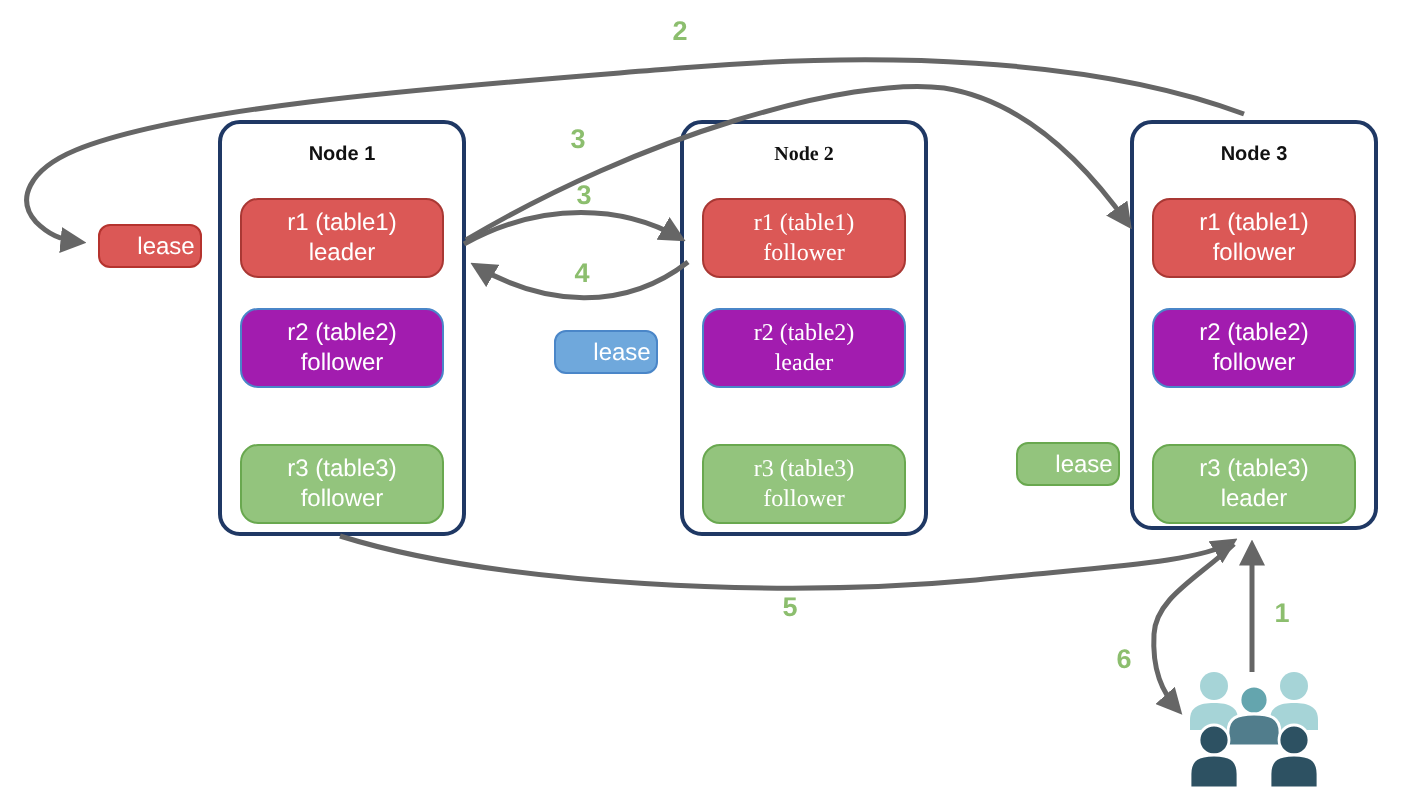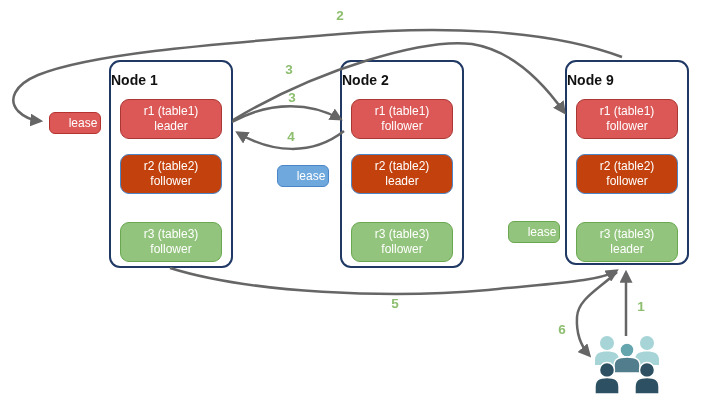--- a/index.html
+++ b/index.html
@@ -5,31 +5,31 @@
   html,body{margin:0;padding:0;background:#fff;}
   #stage{
     position:relative;width:704px;height:405px;background:#ffffff;
     font-family:"Liberation Sans",sans-serif;overflow:hidden;
   }
   .node{
     position:absolute;width:124px;height:208px;background:#fff;
     border:2px solid #1F3864;border-radius:11px;box-sizing:border-box;
   }
   .node-title{
-    font-weight:bold;font-size:14px;color:#111;
+    text-align:center;font-weight:bold;font-size:10px;color:#111;
     margin-top:10px;
   }
   .rep{
     position:absolute;left:9px;width:102px;height:40px;border-radius:9px;
     color:#fff;display:flex;flex-direction:column;align-items:center;
     justify-content:center;font-size:12px;line-height:15px;box-sizing:border-box;
     text-align:center;
   }
   .rep.red{background:#DB5856;border:1.5px solid #A93834;}
-  .rep.blue{background:#c2410c;border:1.5px solid #4A86C8;}
+  .rep.blue{background:#a21caf;border:1.5px solid #4A86C8;}
   .rep.green{background:#93C47D;border:1.5px solid #69A84F;}
   .rep.pos1{top:37px}.rep.pos2{top:92px}.rep.pos3{top:160px}
   .lease{
     position:absolute;width:52px;height:22px;border-radius:6px;color:#fff;
     font-size:12px;display:flex;align-items:center;justify-content:center;
     box-sizing:border-box;
     padding-left:16px;
   }
   .lease.red{background:#DB5856;border:1.5px solid #B5332E;}
   .lease.blue{background:#6FA8DC;border:1.5px solid #4A86C8;}
@@ -55,38 +55,38 @@
     <div class="rep blue pos2">
       <div>r2 (table2)</div>
       <div>follower</div>
     </div>
     <div class="rep green pos3">
       <div>r3 (table3)</div>
       <div>follower</div>
     </div>
   </div>
 
-  <div class="node" style="left:340px;top:60px;">
+  <div class="node" style="left:340px;top:60px;font-family:Liberation Serif, serif;">
     <div class="node-title">Node 2</div>
     <div class="rep red pos1">
       <div>r1 (table1)</div>
       <div>follower</div>
     </div>
     <div class="rep blue pos2">
       <div>r2 (table2)</div>
       <div>leader</div>
     </div>
     <div class="rep green pos3">
       <div>r3 (table3)</div>
       <div>follower</div>
     </div>
   </div>
 
   <div class="node" style="left:565px;top:60px;height:205px;">
-    <div class="node-title">Node 9</div>
+    <div class="node-title">Node 3</div>
     <div class="rep red pos1">
       <div>r1 (table1)</div>
       <div>follower</div>
     </div>
     <div class="rep blue pos2">
       <div>r2 (table2)</div>
       <div>follower</div>
     </div>
     <div class="rep green pos3">
       <div>r3 (table3)</div>

